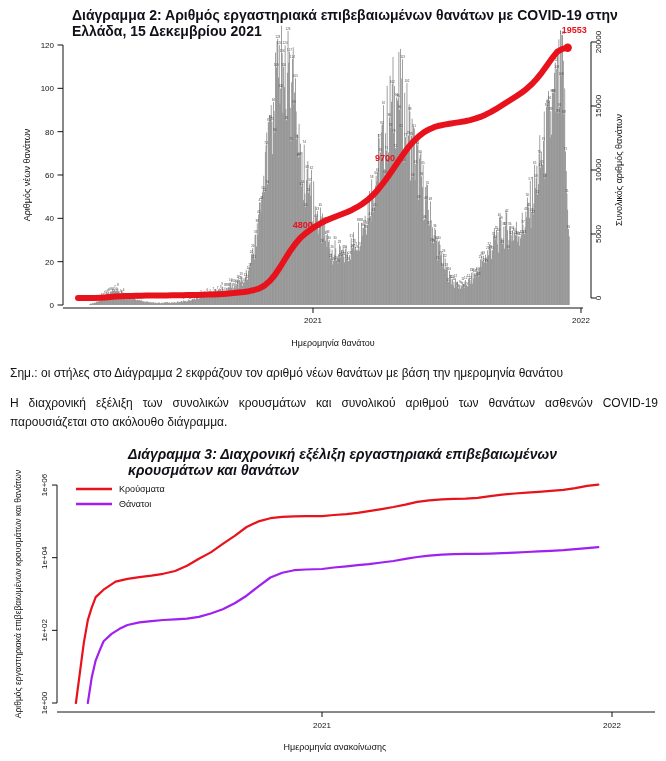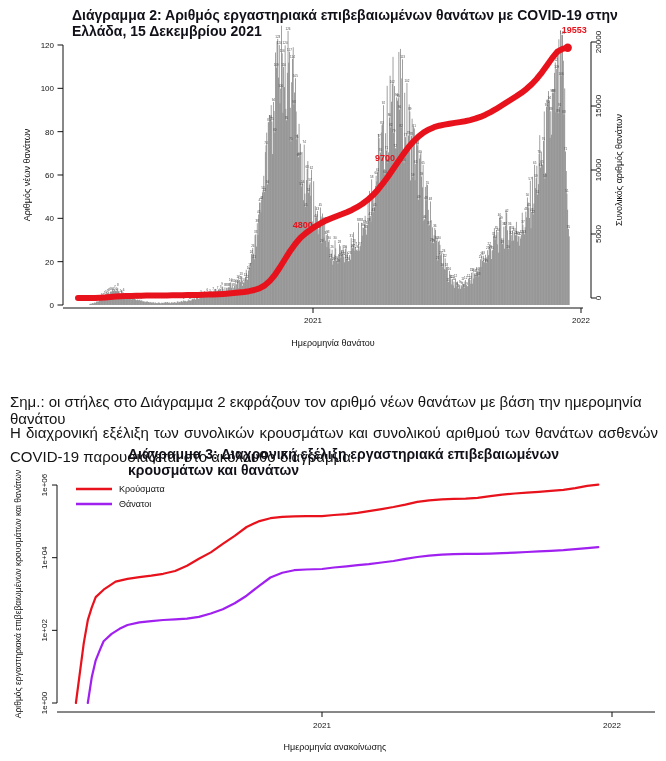--- a/index.html
+++ b/index.html
@@ -1,18 +1,18 @@
 <!DOCTYPE html>
 <html><head>
 <meta charset="utf-8">
 <style>
   html,body{margin:0;padding:0;background:#ffffff;}
   body{width:666px;height:761px;position:relative;font-family:"Liberation Sans",sans-serif;color:#111;overflow:hidden;}
   .abs{position:absolute;}
-  .doc-text{font-size:15px;color:#141414;margin-top:27px;}
+  .doc-text{font-size:12px;color:#141414;}
   .chart-title{font-size:14px;font-weight:bold;color:#101018;}
   #charts{position:absolute;left:0;top:0;}
 </style>
 </head>
 <body>
 
 <svg id="charts" width="666" height="761" viewBox="0 0 666 761">
     <g>
       <line x1="63" y1="305" x2="63" y2="44.99599999999998" stroke="#111" stroke-width="1"></line>
       <line x1="57.5" y1="305" x2="63" y2="305" stroke="#111" stroke-width="1"></line>
@@ -1037,13 +1037,13 @@
       <text x="119" y="507" font-size="9" text-anchor="start" fill="#111">Θάνατοι</text>
     </g>
   </svg>
 
 <div class="abs chart-title" style="left:72px;top:7px;width:560px;">Διάγραμμα 2: Αριθμός εργαστηριακά επιβεβαιωμένων θανάτων με COVID-19 στην Ελλάδα, 15 Δεκεμβρίου 2021</div>
 
 <div class="abs doc-text" style="left:10px;top:366px;width:640px;">Σημ.: οι στήλες στο Διάγραμμα 2 εκφράζουν τον αριθμό νέων θανάτων με βάση την ημερομηνία θανάτου</div>
 
 <div class="abs doc-text" style="left:10px;top:394px;width:648px;text-align:justify;line-height:1.6;">Η διαχρονική εξέλιξη των συνολικών κρουσμάτων και συνολικού αριθμού των θανάτων ασθενών COVID-19 παρουσιάζεται στο ακόλουθο διάγραμμα.</div>
 
-<div class="abs chart-title" style="left:128px;top:446px;width:480px;">Διάγραμμα 3: Διαχρονική εξέλιξη εργαστηριακά επιβεβαιωμένων κρουσμάτων και θανάτων</div>
+<div class="abs chart-title" style="left:128px;top:446px;width:480px;font-style:italic;">Διάγραμμα 3: Διαχρονική εξέλιξη εργαστηριακά επιβεβαιωμένων κρουσμάτων και θανάτων</div>
 
 </body></html>

